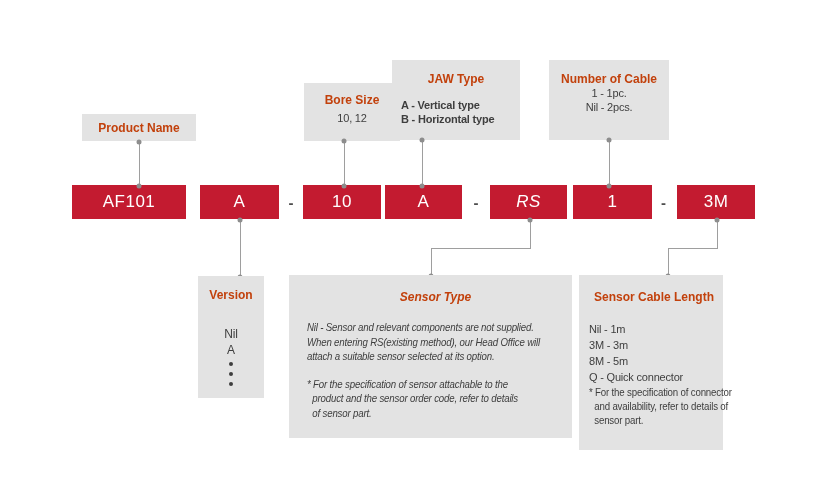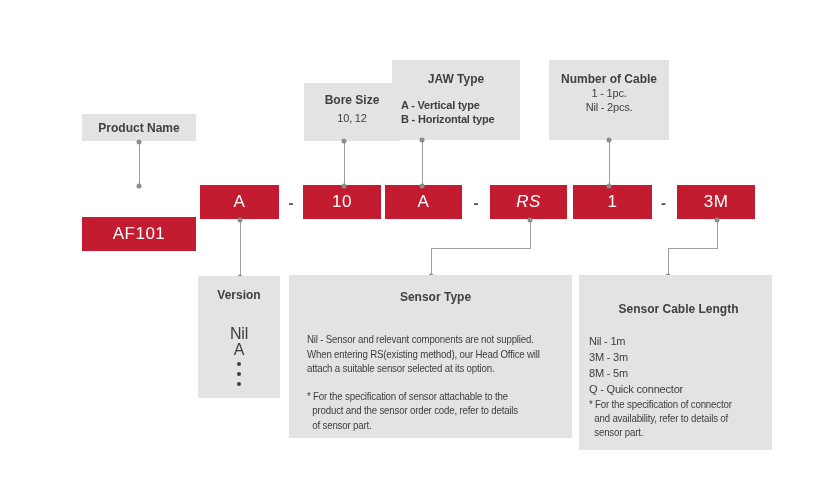--- a/index.html
+++ b/index.html
@@ -2,38 +2,38 @@
 <html><head>
 <meta charset="utf-8">
 <style>
   html,body{margin:0;padding:0;background:#ffffff;}
   .canvas{
     position:relative;width:837px;height:479px;background:#ffffff;
     font-family:"Liberation Sans",sans-serif;overflow:hidden;
   }
   
   .callout{position:absolute;background:#e3e3e3;color:#3e3e3e;}
-  .c-title{color:#404040;font-weight:bold;font-size:12px;text-align:center;line-height:14px;}
+  .c-title{color:#c2410c;font-weight:bold;font-size:12px;text-align:center;line-height:14px;}
   .c-line{font-size:11px;letter-spacing:-0.2px;line-height:14px;color:#3e3e3e;white-space:nowrap;}
   .cx{transform:scaleX(0.88);transform-origin:0 50%;}
   #pn{left:82px;top:114px;width:114px;height:27px;display:flex;align-items:center;justify-content:center;}
   #bs{left:304px;top:83px;width:96px;height:58px;padding-top:10px;box-sizing:border-box;text-align:center;}
   #bs .body{margin-top:4px;}
   #jt{left:392px;top:60px;width:128px;height:80px;padding:12px 0 0 0;box-sizing:border-box;}
   #jt .body{margin-top:12px;padding-left:9px;font-weight:bold;}
   #ns{left:549px;top:60px;width:120px;height:80px;padding-top:12px;box-sizing:border-box;text-align:center;}
   #ns .body{}
-  #ver{left:198px;top:276px;width:82px;height:122px;padding-top:12px;box-sizing:border-box;text-align:center;}
+  #ver{left:198px;top:276px;width:66px;height:122px;padding-top:12px;box-sizing:border-box;text-align:center;}
   #ver .body{margin-top:24px;}
-  #ver .c-line{font-size:16px;line-height:16px;}
-  #st{left:289px;top:275px;width:283px;height:163px;padding:15px 8px 0 18px;box-sizing:border-box;}
-  #st .body{margin-top:28px;}
+  #ver .c-line{font-size:12px;line-height:16px;}
+  #st{left:289px;top:275px;width:283px;height:163px;padding:15px 8px 0 18px;box-sizing:border-box;font-style:italic;}
+  #st .body{margin-top:16px;}
   #st .c-line{line-height:14.5px;}
   #st .note{margin-top:13px;}
-  #scl{left:579px;top:275px;width:193px;height:175px;padding:27px 4px 0 10px;box-sizing:border-box;}
+  #scl{left:579px;top:275px;width:144px;height:175px;padding:15px 4px 0 10px;box-sizing:border-box;}
   #scl .body{margin-top:17px;}
   #scl .c-line{line-height:16px;}
   #scl .note{margin-top:0;}
   #scl .note .c-line{line-height:14px;}
   .note-cont{padding-left:6px;}
   
   .vdots{margin-top:4px;display:flex;flex-direction:column;align-items:center;gap:6px;}
   .vdot{width:4px;height:4px;border-radius:50%;background:#3e3e3e;}
   
   .seg{
@@ -74,21 +74,21 @@
   </div>
 
   <div class="callout" id="ns">
     <div class="c-title">Number of Cable</div>
     <div class="body">
       <div class="c-line">1 - 1pc.</div>
       <div class="c-line">Nil - 2pcs.</div>
     </div>
   </div>
 
-  <div class="seg" style="left:82px;width:114px;margin-top:32px;">AF101</div>
+  <div class="seg" style="left:72px;width:114px;">AF101</div>
   <div class="seg" style="left:200px;width:79px;">A</div>
   <div class="dash" style="left:279px;width:24px;">-</div>
   <div class="seg" style="left:303px;width:78px;text-align:center;">10</div>
   <div class="seg" style="left:385px;width:77px;">A</div>
   <div class="dash" style="left:464px;width:24px;">-</div>
   <div class="seg" style="left:490px;width:77px;font-style:italic;">RS</div>
   <div class="seg" style="left:573px;width:79px;">1</div>
   <div class="dash" style="left:652px;width:23px;">-</div>
   <div class="seg" style="left:677px;width:78px;">3M</div>
 

